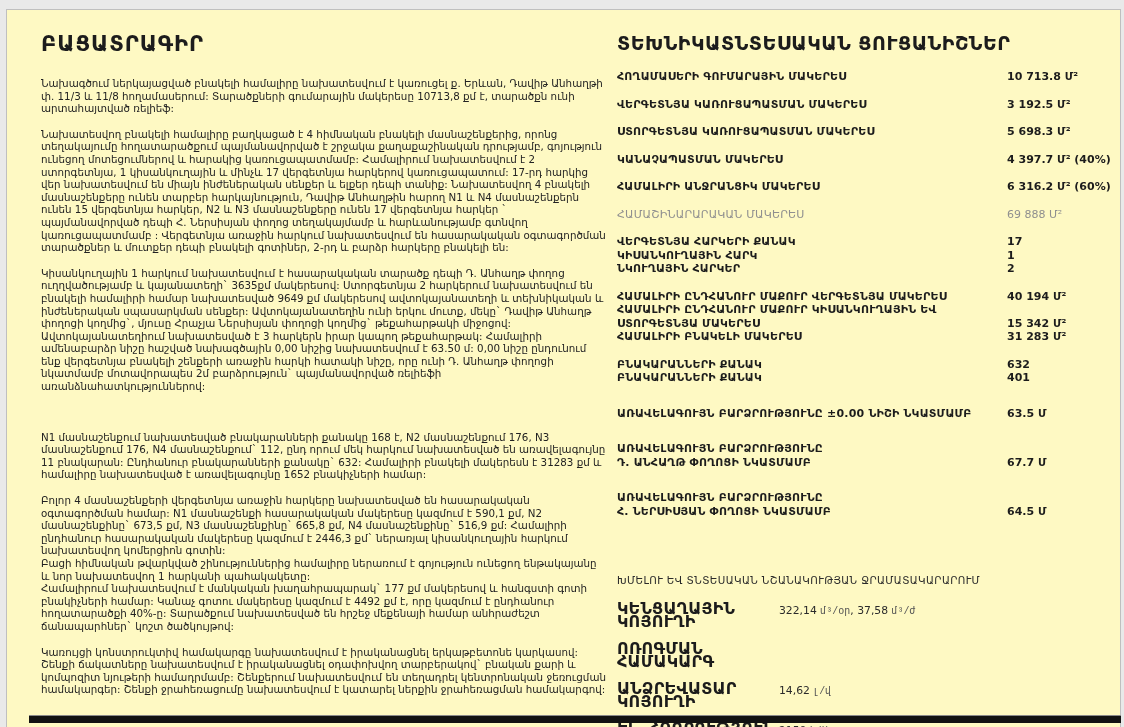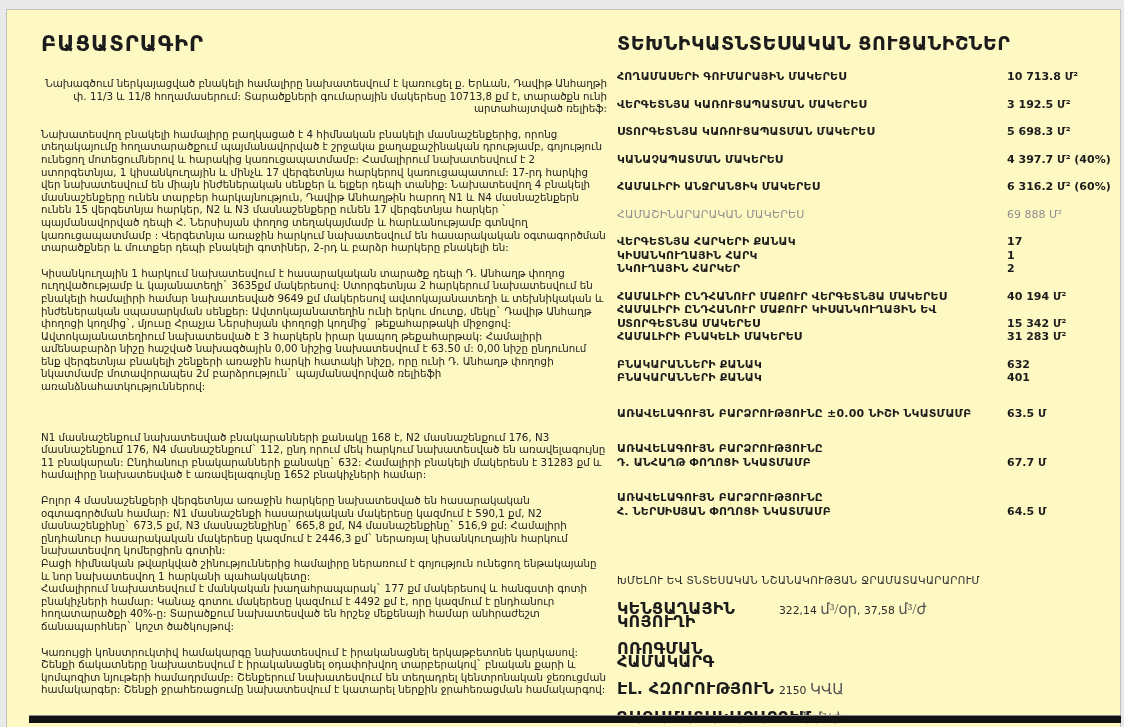--- a/index.html
+++ b/index.html
@@ -44,38 +44,38 @@
   
   .util-section{margin-top:56px;}
   .util-header{
     font-size:10.3px;font-weight:normal;letter-spacing:0.4px;color:#2a2a2a;
     margin:0 0 16px 0;
   }
   .util-row{display:flex;align-items:baseline;margin:0 0 14px 0;line-height:13px;}
   .util-label{flex:none;width:162px;font-size:16px;font-weight:bold;letter-spacing:0.2px;}
   .util-value{flex:1;font-size:10.8px;color:#2a2a2a;white-space:nowrap;}
   .util-value .unit{
-    font-family:Liberation Serif, serif;
-    font-size:15px;color:#555;
+    font-family:Liberation Mono, monospace;
+    font-size:10px;color:#555;
   }
   
   .footer-bar{
     position:absolute;left:22px;right:-1px;bottom:4px;height:7px;background:#121212;
     border-top:1px solid #8a8a8a;
   }
 </style>
 </head>
 <body>
 
 <div class="page">
 
   <div class="col-left">
     <h1 class="doc-title">ԲԱՑԱՏՐԱԳԻՐ</h1>
     <div id="left-paragraphs">
-        <p style="margin-top: 0px; text-align: right;"><span>Նախագծում ներկայացված բնակելի համալիրը նախատեսվում է կառուցել ք. Երևան, Դավիթ Անհաղթի փ. 11/3 և 11/8 հողամասերում: Տարածքների գումարային մակերեսը 10713,8 քմ է, տարածքն ունի արտահայտված ռելիեֆ:</span></p>
+        <p style="margin-top: 0px;"><span>Նախագծում ներկայացված բնակելի համալիրը նախատեսվում է կառուցել ք. Երևան, Դավիթ Անհաղթի փ. 11/3 և 11/8 հողամասերում: Տարածքների գումարային մակերեսը 10713,8 քմ է, տարածքն ունի արտահայտված ռելիեֆ:</span></p>
         <p style="margin-top: 13px;"><span>Նախատեսվող բնակելի համալիրը բաղկացած է 4 հիմնական բնակելի մասնաշենքերից, որոնց տեղակայումը հողատարածքում պայմանավորված է շրջակա քաղաքաշինական դրությամբ, գոյություն ունեցող մոտեցումներով և հարակից կառուցապատմամբ: Համալիրում նախատեսվում է 2 ստորգետնյա, 1 կիսանկուղային և մինչև 17 վերգետնյա հարկերով կառուցապատում: 17-րդ հարկից վեր նախատեսվում են միայն ինժեներական սենքեր և ելքեր դեպի տանիք: Նախատեսվող 4 բնակելի մասնաշենքերը ունեն տարբեր հարկայնություն, Դավիթ Անհաղթին հարող N1 և N4 մասնաշենքերն ունեն 15 վերգետնյա հարկեր, N2 և N3   մասնաշենքերը ունեն 17 վերգետնյա հարկեր ` պայմանավորված դեպի Հ. Ներսիսյան փողոց տեղակայմամբ և հարևանությամբ գտնվող կառուցապատմամբ : Վերգետնյա առաջին հարկում նախատեսվում են հասարակական օգտագործման տարածքներ և մուտքեր դեպի բնակելի գոտիներ, 2-րդ և բարձր հարկերը բնակելի են:</span></p>
         <p style="margin-top: 13px;"><span>Կիսանկուղային 1 հարկում նախատեսվում է հասարակական տարածք դեպի Դ. Անհաղթ փողոց ուղղվածությամբ և կայանատեղի` 3635քմ մակերեսով: Ստորգետնյա 2 հարկերում նախատեսվում են բնակելի համալիրի համար նախատեսված 9649 քմ մակերեսով ավտոկայանատեղի և տեխնիկական և ինժեներական սպասարկման սենքեր: Ավտոկայանատեղին ունի երկու մուտք, մեկը` Դավիթ Անհաղթ փողոցի կողմից`, մյուսը Հրաչյա Ներսիսյան փողոցի կողմից` թեքահարթակի միջոցով: Ավտոկայանատեղիում նախատեսված է 3 հարկերն իրար կապող թեքահարթակ: Համալիրի ամենաբարձր նիշը հաշված նախագծային  0,00 նիշից նախատեսվում է 63.50 մ: 0,00 նիշը ընդունում ենք վերգետնյա բնակելի շենքերի առաջին հարկի հատակի նիշը, որը ունի Դ. Անհաղթ փողոցի նկատմամբ մոտավորապես 2մ բարձրություն` պայմանավորված ռելիեֆի առանձնահատկություններով:</span></p>
         <p style="margin-top: 38px;"><span>N1 մասնաշենքում նախատեսված բնակարանների քանակը 168 է, N2 մասնաշենքում 176, N3 մասնաշենքում 176, N4 մասնաշենքում` 112, ընդ որում մեկ հարկում նախատեսված են առավելագույնը 11 բնակարան: Ընդհանուր բնակարանների քանակը` 632: Համալիրի բնակելի մակերեսն է 31283 քմ և համալիրը նախատեսված է առավելագույնը 1652 բնակիչների համար:</span></p>
         <p style="margin-top: 13px;"><span>Բոլոր 4 մասնաշենքերի վերգետնյա առաջին հարկերը նախատեսված են հասարակական օգտագործման համար: N1 մասնաշենքի հասարակական մակերեսը կազմում է 590,1 քմ, N2 մասնաշենքինը` 673,5 քմ, N3 մասնաշենքինը` 665,8 քմ, N4 մասնաշենքինը` 516,9 քմ: Համալիրի ընդհանուր հասարակական մակերեսը կազմում է 2446,3 քմ` ներառյալ կիսանկուղային հարկում նախատեսվող կոմերցիոն գոտին:</span></p>
         <p style="margin-top: 0px;"><span>Բացի հիմնական թվարկված շինություններից համալիրը ներառում է գոյություն ունեցող ենթակայանը և նոր նախատեսվող 1 հարկանի պահակակետը:</span></p>
         <p style="margin-top: 0px;"><span>Համալիրում նախատեսվում է մանկական խաղահրապարակ` 177 քմ մակերեսով և հանգստի գոտի բնակիչների համար: Կանաչ գոտու մակերեսը կազմում է </span><b>4492</b><span> քմ է, որը կազմում է ընդհանուր հողատարածքի 40%-ը: Տարածքում նախատեսված են հրշեջ մեքենայի համար անհրաժեշտ ճանապարհներ` կոշտ ծածկույթով:</span></p>
         <p style="margin-top: 13px;"><span>Կառույցի կոնստրուկտիվ համակարգը նախատեսվում է իրականացնել երկաթբետոնե կարկասով: Շենքի ճակատները նախատեսվում է իրականացնել օդափոխվող տարբերակով` բնական քարի և կոմպոզիտ նյութերի համադրմամբ: Շենքերում նախատեսվում են տեղադրել կենտրոնական ջեռուցման համակարգեր: Շենքի ջրահեռացումը նախատեսվում է կատարել ներքին ջրահեռացման համակարգով:</span></p>
       </div>
   </div>
 
@@ -191,20 +191,24 @@
       <div class="util-header">ԽՄԵԼՈՒ ԵՎ ՏՆՏԵՍԱԿԱՆ ՆՇԱՆԱԿՈՒԹՅԱՆ ՋՐԱՄԱՏԱԿԱՐԱՐՈՒՄ</div>
       <div id="utility-rows">
           <div class="util-row">
             <span class="util-label">ԿԵՆՑԱՂԱՅԻՆ ԿՈՅՈՒՂԻ</span>
             <span class="util-value"><span>322,14 </span><span class="unit">մ³/օր</span><span>,  37,58 </span><span class="unit">մ³/ժ</span></span>
           </div>
           <div class="util-row">
             <span class="util-label">ՈՌՈԳՄԱՆ ՀԱՄԱԿԱՐԳ</span>
           </div>
           <div class="util-row">
+            <span class="util-label">ԱՆՁՐԵՎԱՏԱՐ ԿՈՅՈՒՂԻ</span>
+            <span class="util-value"><span>14,62 </span><span class="unit">լ/վ</span></span>
+          </div>
+          <div class="util-row">
             <span class="util-label">ԷԼ. ՀԶՈՐՈՒԹՅՈՒՆ</span>
             <span class="util-value"><span>2150 </span><span class="unit">ԿՎԱ</span></span>
           </div>
           <div class="util-row">
             <span class="util-label">ԳԱԶԱՄԱՏԱԿԱՐԱՐՈՒՄ</span>
             <span class="util-value"><span>696 </span><span class="unit">նմ³/ժ</span></span>
           </div>
         </div>
     </div>
   </div>

